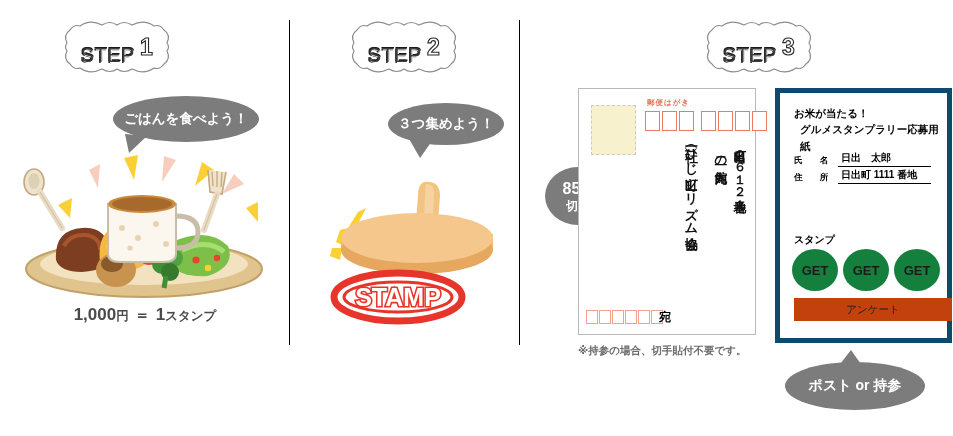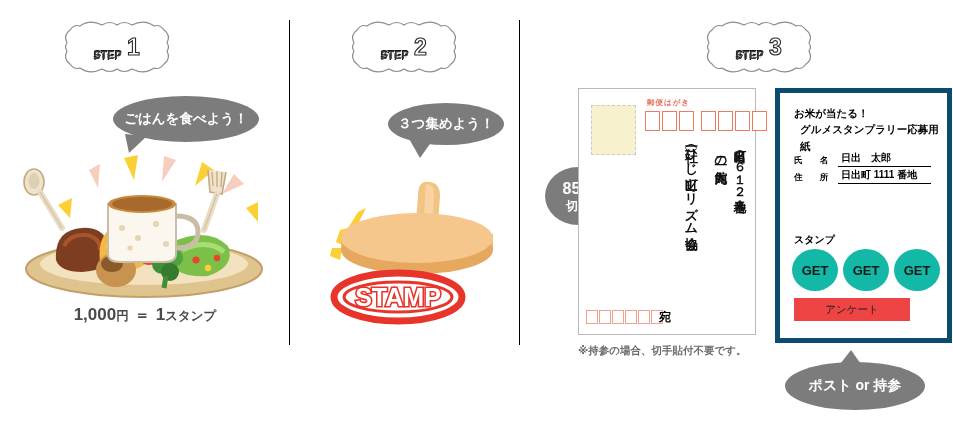--- a/index.html
+++ b/index.html
@@ -10,21 +10,21 @@
   .divider{position:absolute;width:1px;background:#000;top:20px;height:325px;}
 
   
   .step-badge{position:absolute;width:118px;height:58px;}
   .step-badge svg{position:absolute;left:0;top:0;}
   .step-badge .step-label{
      position:absolute;left:0;top:0;width:118px;height:58px;
      display:flex;align-items:center;justify-content:center;gap:5px;
      font-weight:bold;letter-spacing:.5px;
   }
-  .step-word{font-size:10px;font-weight:bold;color:#3c3c3c;
+  .step-word{font-size:20px;font-weight:normal;color:#3c3c3c;
      text-shadow:1px 1px 0 #fff,-0.6px -0.6px 0 #1a1a1a,0.6px -0.6px 0 #1a1a1a,-0.6px 0.6px 0 #1a1a1a;margin-top:16px;}
   .step-num{font-size:23px;font-weight:bold;color:#ffffff;
      -webkit-text-stroke:1.1px #2a2a2a;text-stroke:1.1px #2a2a2a;line-height:1;}
 
   
   .bubble{position:absolute;background:#7c7c7c;border-radius:50%/50%;
      display:flex;align-items:center;justify-content:center;
      color:#fff;font-weight:bold;text-align:center;line-height:1.25;}
   .bubble .tail{position:absolute;width:0;height:0;}
 
@@ -60,25 +60,25 @@
   .form{position:absolute;left:775px;top:88px;width:167px;height:245px;
      background:#fff;border:5px solid #0c4a6e;}
   .form-title{position:absolute;left:14px;top:12px;font-size:10.5px;font-weight:bold;
      line-height:1.55;color:#000;}
   .f-row{position:absolute;display:flex;align-items:flex-end;font-size:9px;color:#000;}
   .f-label{width:44px;display:flex;justify-content:space-between;font-weight:bold;
      font-size:8.6px;letter-spacing:0;}
   .f-val{border-bottom:1px solid #000;font-size:10px;font-weight:bold;padding:0 2px 1px 3px;}
   .stamp-head{position:absolute;left:14px;top:140px;font-size:10px;font-weight:bold;}
   .gets{position:absolute;left:12px;top:156px;display:flex;gap:5px;}
-  .get{width:46px;height:42px;border-radius:50%;background:#14b8a6;
+  .get{width:46px;height:42px;border-radius:50%;background:#15803d;
      display:flex;align-items:center;justify-content:center;
      font-size:13px;font-weight:bold;color:#1b1b1b;}
-  .survey{position:absolute;left:14px;top:205px;width:116px;height:23px;
-     background:#ef4444;display:flex;align-items:center;justify-content:center;
+  .survey{position:absolute;left:14px;top:205px;width:158px;height:23px;
+     background:#c2410c;display:flex;align-items:center;justify-content:center;
      font-size:10.5px;color:#222;}
   .note{position:absolute;left:578px;top:344px;font-size:10.5px;color:#6b6b6b;font-weight:bold;}
 </style>
 </head>
 <body>
 
 <div class="divider" style="left:289px"></div>
 <div class="divider" style="left:519px"></div>
 
 <div class="step-badge" style="left:58px;top:18px">

